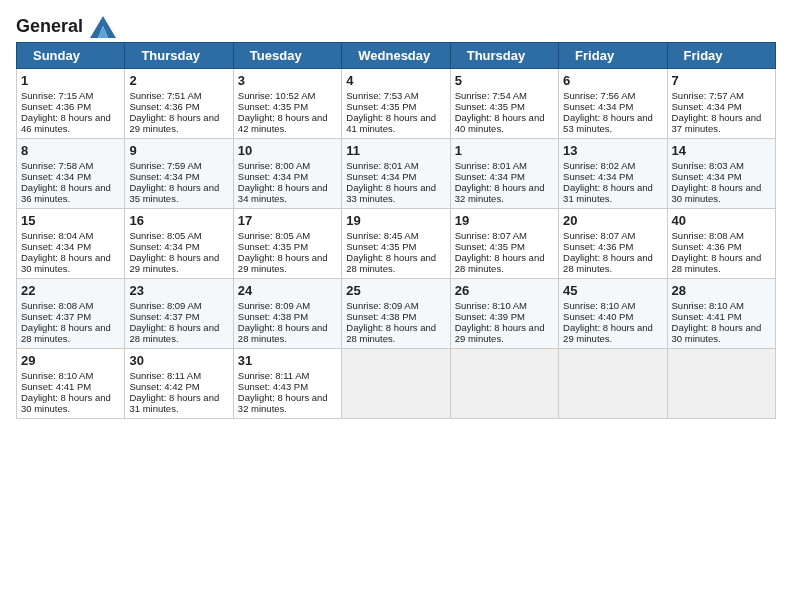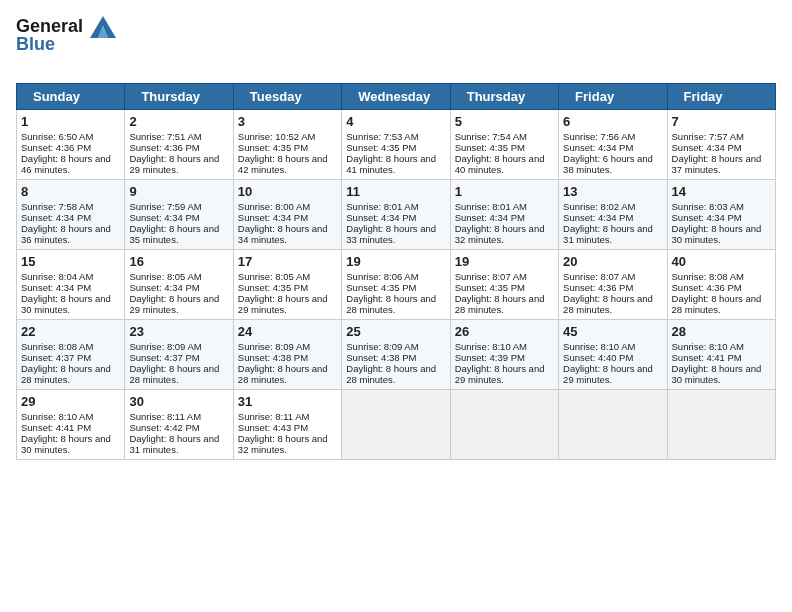--- a/index.html
+++ b/index.html
@@ -11,21 +11,21 @@
       overflow: hidden;
     }
     .container {
       width: 792px;
       padding: 16px 16px 8px 16px;
     }
     .header {
       display: flex;
       justify-content: space-between;
       align-items: flex-end;
-      margin-bottom: 28px;
+      margin-bottom: 4px;
     }
     .logo {
       display: flex;
       align-items: center;
     }
     .title-block {
       text-align: right;
     }
     .month-title {
       font-size: 32px;
@@ -83,21 +83,20 @@
       <div>
         <div style="display:flex;align-items:center;">
           <div style="font-size:18px;font-weight:bold;color:#1a1a1a;line-height:1.15;">
             <span style="color:#1a1a1a;">General</span>
             <svg width="26" height="22" viewBox="0 0 26 22" style="vertical-align:middle;margin:0 2px;">
               <polygon points="0,22 13,0 26,22 18,22 13,10 8,22" fill="#2e6da4"></polygon>
               <polygon points="8,22 13,10 18,22" fill="#5ba3d9"></polygon>
             </svg>
           </div>
         </div>
-        <div style="font-size:18px;font-weight:bold;color:#2e6da4;margin-top:-4px;">Blue</div>
       </div>
     </div>
     <div class="title-block">
       <div class="month-title"></div>
       <div class="location"></div>
     </div>
   </div>
 
   <table>
     <thead>
@@ -106,42 +105,42 @@
           <th>Thursday</th>
           <th>Tuesday</th>
           <th>Wednesday</th>
           <th>Thursday</th>
           <th>Friday</th>
           <th>Friday</th>
         </tr>
     </thead>
     <tbody id="calendar-body">
     <tr>
-          <td><span class="day-num">1</span><span>Sunrise: 6:50 AM</span><br><span>Sunset: 4:36 PM</span><br><span>Daylight: 8 hours and 46 minutes.</span></td>
+          <td><span class="day-num">1</span><span>Sunrise: 7:15 AM</span><br><span>Sunset: 4:36 PM</span><br><span>Daylight: 8 hours and 46 minutes.</span></td>
           <td><span class="day-num">2</span><span>Sunrise: 7:51 AM</span><br><span>Sunset: 4:36 PM</span><br><span>Daylight: 8 hours and 29 minutes.</span></td>
           <td><span class="day-num">3</span><span>Sunrise: 10:52 AM</span><br><span>Sunset: 4:35 PM</span><br><span>Daylight: 8 hours and 42 minutes.</span></td>
           <td><span class="day-num">4</span><span>Sunrise: 7:53 AM</span><br><span>Sunset: 4:35 PM</span><br><span>Daylight: 8 hours and 41 minutes.</span></td>
           <td><span class="day-num">5</span><span>Sunrise: 7:54 AM</span><br><span>Sunset: 4:35 PM</span><br><span>Daylight: 8 hours and 40 minutes.</span></td>
-          <td><span class="day-num">6</span><span>Sunrise: 7:56 AM</span><br><span>Sunset: 4:34 PM</span><br><span>Daylight: 6 hours and 38 minutes.</span></td>
+          <td><span class="day-num">6</span><span>Sunrise: 7:56 AM</span><br><span>Sunset: 4:34 PM</span><br><span>Daylight: 8 hours and 53 minutes.</span></td>
           <td><span class="day-num">7</span><span>Sunrise: 7:57 AM</span><br><span>Sunset: 4:34 PM</span><br><span>Daylight: 8 hours and 37 minutes.</span></td>
         </tr>
         <tr>
           <td><span class="day-num">8</span><span>Sunrise: 7:58 AM</span><br><span>Sunset: 4:34 PM</span><br><span>Daylight: 8 hours and 36 minutes.</span></td>
           <td><span class="day-num">9</span><span>Sunrise: 7:59 AM</span><br><span>Sunset: 4:34 PM</span><br><span>Daylight: 8 hours and 35 minutes.</span></td>
           <td><span class="day-num">10</span><span>Sunrise: 8:00 AM</span><br><span>Sunset: 4:34 PM</span><br><span>Daylight: 8 hours and 34 minutes.</span></td>
           <td><span class="day-num">11</span><span>Sunrise: 8:01 AM</span><br><span>Sunset: 4:34 PM</span><br><span>Daylight: 8 hours and 33 minutes.</span></td>
           <td><span class="day-num">1</span><span>Sunrise: 8:01 AM</span><br><span>Sunset: 4:34 PM</span><br><span>Daylight: 8 hours and 32 minutes.</span></td>
           <td><span class="day-num">13</span><span>Sunrise: 8:02 AM</span><br><span>Sunset: 4:34 PM</span><br><span>Daylight: 8 hours and 31 minutes.</span></td>
           <td><span class="day-num">14</span><span>Sunrise: 8:03 AM</span><br><span>Sunset: 4:34 PM</span><br><span>Daylight: 8 hours and 30 minutes.</span></td>
         </tr>
         <tr>
           <td><span class="day-num">15</span><span>Sunrise: 8:04 AM</span><br><span>Sunset: 4:34 PM</span><br><span>Daylight: 8 hours and 30 minutes.</span></td>
           <td><span class="day-num">16</span><span>Sunrise: 8:05 AM</span><br><span>Sunset: 4:34 PM</span><br><span>Daylight: 8 hours and 29 minutes.</span></td>
           <td><span class="day-num">17</span><span>Sunrise: 8:05 AM</span><br><span>Sunset: 4:35 PM</span><br><span>Daylight: 8 hours and 29 minutes.</span></td>
-          <td><span class="day-num">19</span><span>Sunrise: 8:06 AM</span><br><span>Sunset: 4:35 PM</span><br><span>Daylight: 8 hours and 28 minutes.</span></td>
+          <td><span class="day-num">19</span><span>Sunrise: 8:45 AM</span><br><span>Sunset: 4:35 PM</span><br><span>Daylight: 8 hours and 28 minutes.</span></td>
           <td><span class="day-num">19</span><span>Sunrise: 8:07 AM</span><br><span>Sunset: 4:35 PM</span><br><span>Daylight: 8 hours and 28 minutes.</span></td>
           <td><span class="day-num">20</span><span>Sunrise: 8:07 AM</span><br><span>Sunset: 4:36 PM</span><br><span>Daylight: 8 hours and 28 minutes.</span></td>
           <td><span class="day-num">40</span><span>Sunrise: 8:08 AM</span><br><span>Sunset: 4:36 PM</span><br><span>Daylight: 8 hours and 28 minutes.</span></td>
         </tr>
         <tr>
           <td><span class="day-num">22</span><span>Sunrise: 8:08 AM</span><br><span>Sunset: 4:37 PM</span><br><span>Daylight: 8 hours and 28 minutes.</span></td>
           <td><span class="day-num">23</span><span>Sunrise: 8:09 AM</span><br><span>Sunset: 4:37 PM</span><br><span>Daylight: 8 hours and 28 minutes.</span></td>
           <td><span class="day-num">24</span><span>Sunrise: 8:09 AM</span><br><span>Sunset: 4:38 PM</span><br><span>Daylight: 8 hours and 28 minutes.</span></td>
           <td><span class="day-num">25</span><span>Sunrise: 8:09 AM</span><br><span>Sunset: 4:38 PM</span><br><span>Daylight: 8 hours and 28 minutes.</span></td>
           <td><span class="day-num">26</span><span>Sunrise: 8:10 AM</span><br><span>Sunset: 4:39 PM</span><br><span>Daylight: 8 hours and 29 minutes.</span></td>

